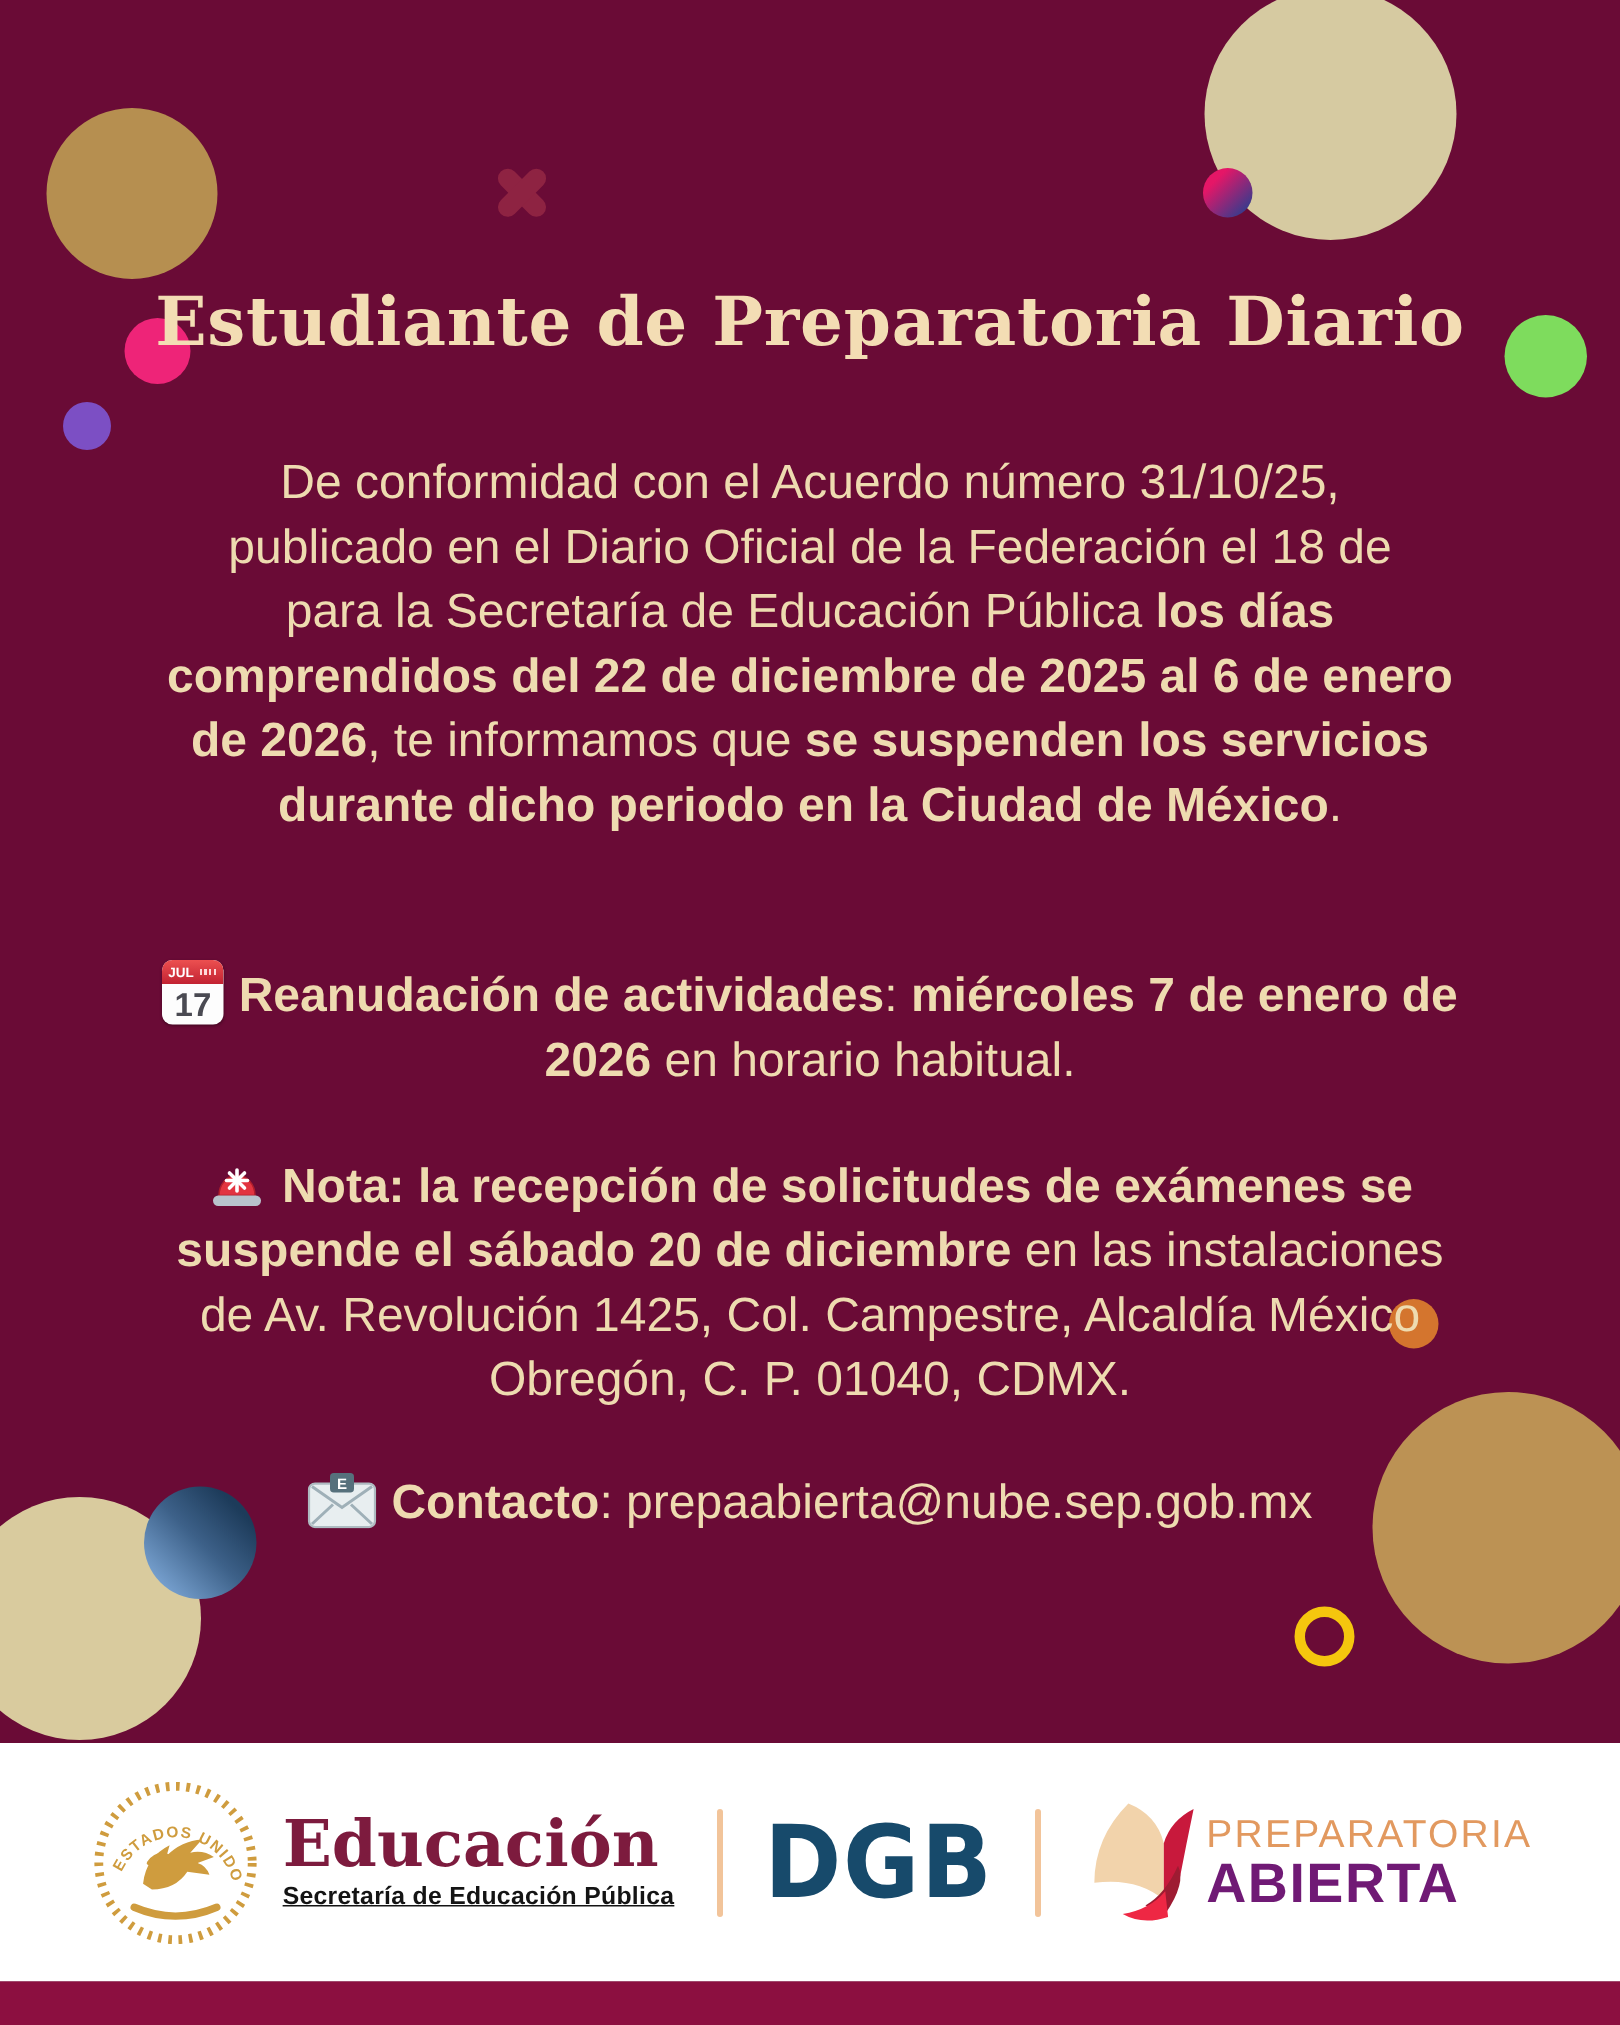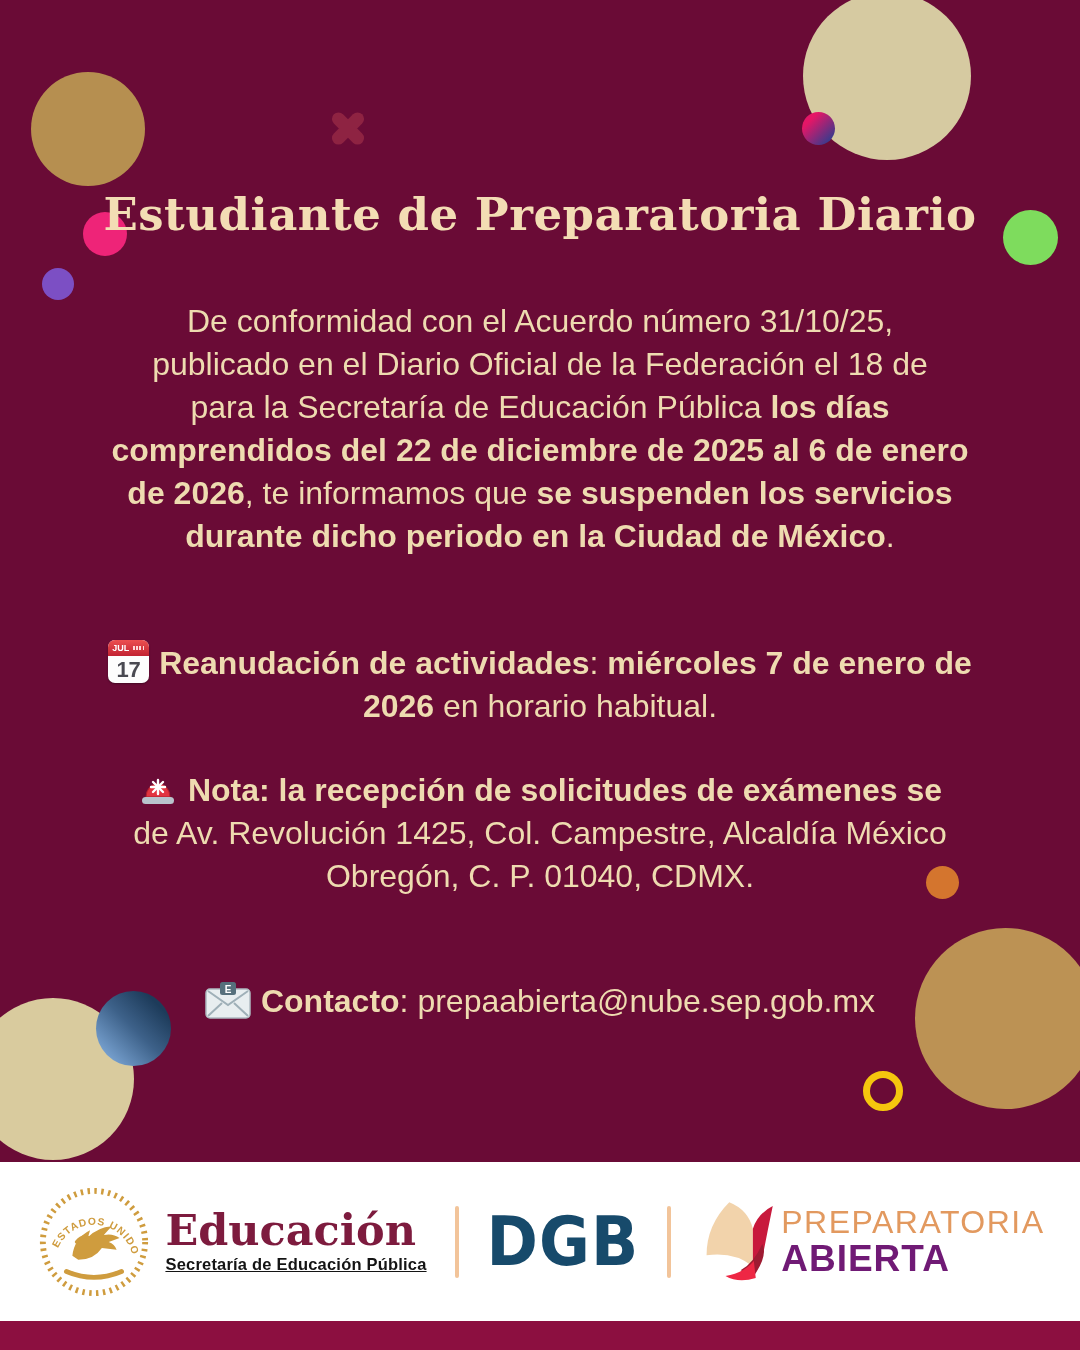--- a/index.html
+++ b/index.html
@@ -53,21 +53,21 @@
   .sep-block{display:flex;align-items:center;gap:12px;}
   .sep-text{text-align:left;}
   .sep-wordmark{font-family:"DejaVu Serif","Liberation Serif",serif;font-weight:700;
                 font-size:43px;color:#7d1b3e;line-height:1;}
   .sep-sub{font-size:16.5px;font-weight:700;color:#141414;margin-top:3px;letter-spacing:.2px;text-decoration:underline;}
   .divider{width:4px;height:72px;background:#f2c49a;border-radius:2px;}
   .dgb{font-weight:700;font-size:62px;color:#174a6b;letter-spacing:1px;
        font-family:"DejaVu Sans","Liberation Sans",sans-serif;transform:scaleY(1.08);}
   .prepa-block{display:flex;align-items:center;}
   .prepa-text{text-align:left;margin-left:-22px;}
-  .prepa-l1{font-size:32px;letter-spacing:1.5px;color:#e2995f;font-weight:500;}
+  .prepa-l1{font-size:26px;letter-spacing:1.5px;color:#e2995f;font-weight:500;}
   .prepa-l2{font-size:37px;letter-spacing:1px;color:#701a75;font-weight:700;margin-top:-3px;}
   
   .bottom-strip{position:absolute;left:0;top:1321px;width:1080px;height:29px;background:#8c0f40;z-index:6;}
 </style>
 </head>
 <body>
 
 <div class="circle c-tl-tan"></div>
 <div class="circle c-pink"></div>
 <div class="circle c-purple"></div>
@@ -118,20 +118,21 @@
       <path d="M8 29 a12 13.5 0 0 1 24 0 z" fill="none" stroke="#b01e2c" stroke-width="1"></path>
       <g stroke="#ffffff" stroke-width="2.4" stroke-linecap="round">
         <line x1="20" y1="12" x2="20" y2="26"></line>
         <line x1="13" y1="19" x2="27" y2="19"></line>
         <line x1="15" y1="14" x2="25" y2="24"></line>
         <line x1="25" y1="14" x2="15" y2="24"></line>
       </g>
       <rect x="4" y="29" width="32" height="7" rx="3.5" fill="#b9c3cc"></rect>
     </svg><span class="b">Nota: la recepción de solicitudes de exámenes se</span>
   </div>
+  <div><span class="b">suspende el sábado 20 de diciembre</span><span> en las instalaciones</span></div>
   <div><span>de Av.  Revolución 1425, Col. Campestre, Alcaldía México</span></div>
   <div><span>Obregón, C. P. 01040, CDMX.</span></div>
 </div>
 
 <div class="block para p-contact">
   <svg class="icon-mail" width="46" height="38" viewBox="0 0 46 38">
     <rect x="1" y="8" width="44" height="29" rx="4" fill="#e8eef0" stroke="#aebbc1" stroke-width="1.5"></rect>
     <path d="M3 10 L23 24 L43 10" fill="none" stroke="#9fb0b8" stroke-width="2"></path>
     <path d="M3 35 L17 22 M43 35 L29 22" fill="none" stroke="#9fb0b8" stroke-width="2"></path>
     <rect x="15" y="1" width="16" height="13" rx="2.5" fill="#56707c"></rect>

